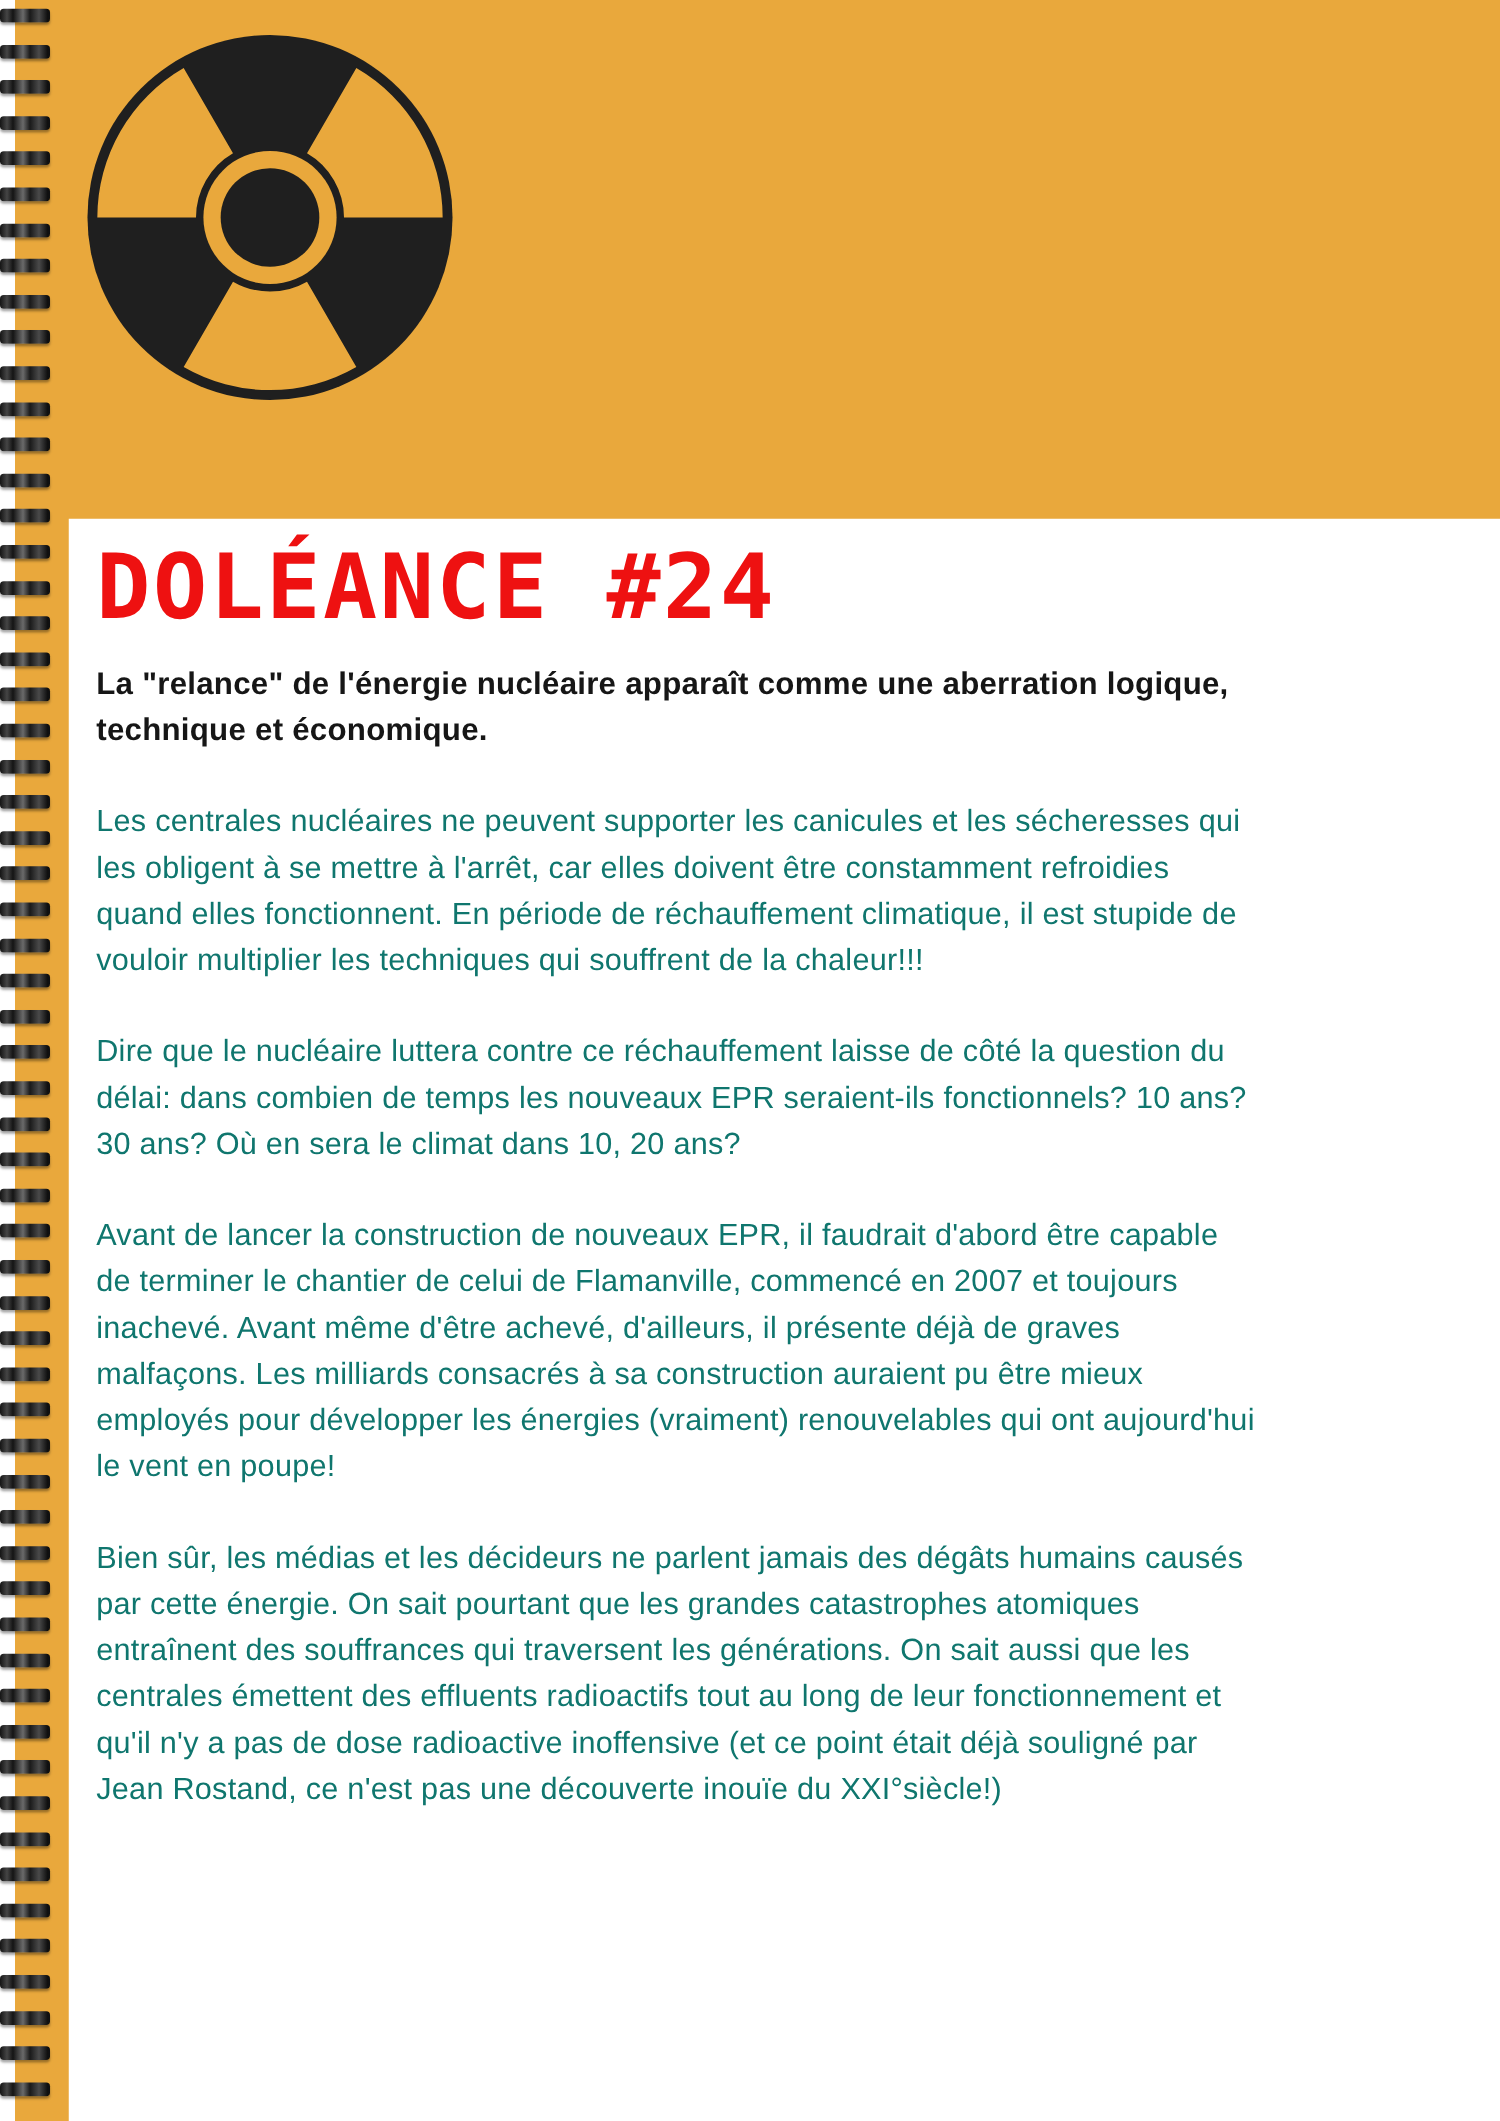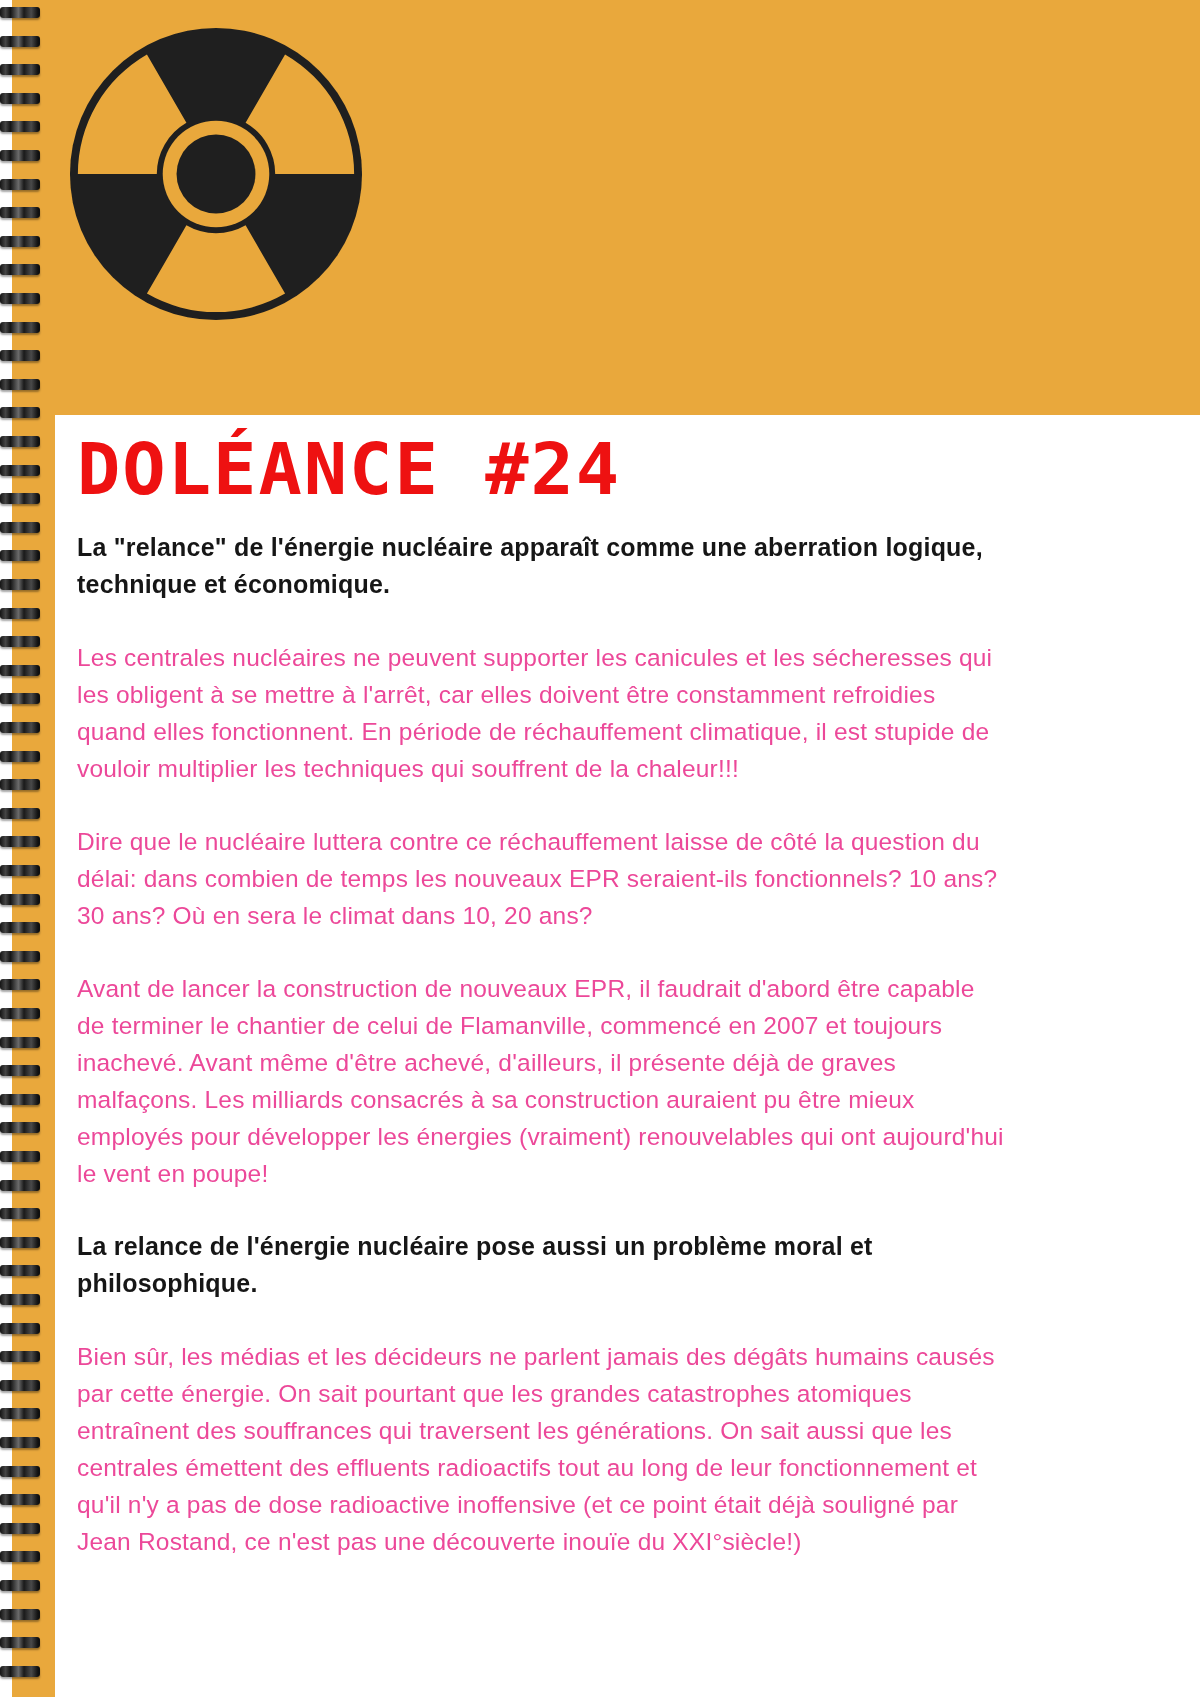--- a/index.html
+++ b/index.html
@@ -54,21 +54,21 @@
     line-height:80px;
     letter-spacing:2px;
     color:#ee1111;
     white-space:nowrap;
   }
   .para{
     margin:0;
     font-size:24.5px;
     line-height:37px;
     letter-spacing:.2px;
-    color:#ec4899;
+    color:#0f766e;
     font-weight:400;
   }
   .para + .para{margin-top:36px;}
   .para.bold{
     font-weight:700;
     color:#161616;
     font-size:25px;
   }
 
   
@@ -103,21 +103,20 @@
   </svg>
 
 
   <main>
     <h1>DOLÉANCE #24</h1>
     <div>
         <p class="para bold">La  "relance" de l'énergie nucléaire apparaît comme une aberration logique, technique et économique.</p>
         <p class="para">Les centrales nucléaires ne peuvent supporter les canicules et les sécheresses qui les obligent à se mettre à l'arrêt, car elles doivent être constamment refroidies quand elles fonctionnent. En période de réchauffement climatique, il est stupide de vouloir multiplier les techniques qui souffrent de la chaleur!!!</p>
         <p class="para">Dire que le nucléaire luttera contre ce réchauffement laisse de côté la question du délai: dans combien de temps les nouveaux EPR seraient-ils fonctionnels? 10 ans? 30 ans? Où en sera le climat dans 10, 20 ans?</p>
         <p class="para">Avant de lancer la construction de nouveaux EPR, il faudrait d'abord être capable de terminer le chantier de celui de Flamanville, commencé en 2007 et toujours inachevé. Avant même d'être achevé, d'ailleurs, il présente déjà de graves malfaçons. Les milliards consacrés à sa construction auraient pu être mieux employés pour développer les énergies (vraiment) renouvelables qui ont aujourd'hui le vent en poupe!</p>
-        <p class="para bold">La relance de l'énergie nucléaire pose aussi un problème moral et philosophique.</p>
         <p class="para">Bien sûr, les médias et les décideurs ne parlent jamais des dégâts humains causés par cette énergie. On sait pourtant que les grandes catastrophes atomiques entraînent des souffrances qui traversent les générations. On sait aussi que les centrales émettent des effluents radioactifs tout au long de leur fonctionnement et qu'il n'y a pas de dose radioactive inoffensive (et ce point était déjà souligné par Jean Rostand, ce n'est pas une découverte inouïe du XXI°siècle!)</p>
       </div>
   </main>
 
   <div class="spine">
       <div class="coil" style="top: 7px;"></div>
       <div class="coil" style="top: 35.6px;"></div>
       <div class="coil" style="top: 64.2px;"></div>
       <div class="coil" style="top: 92.8px;"></div>
       <div class="coil" style="top: 121.4px;"></div>

